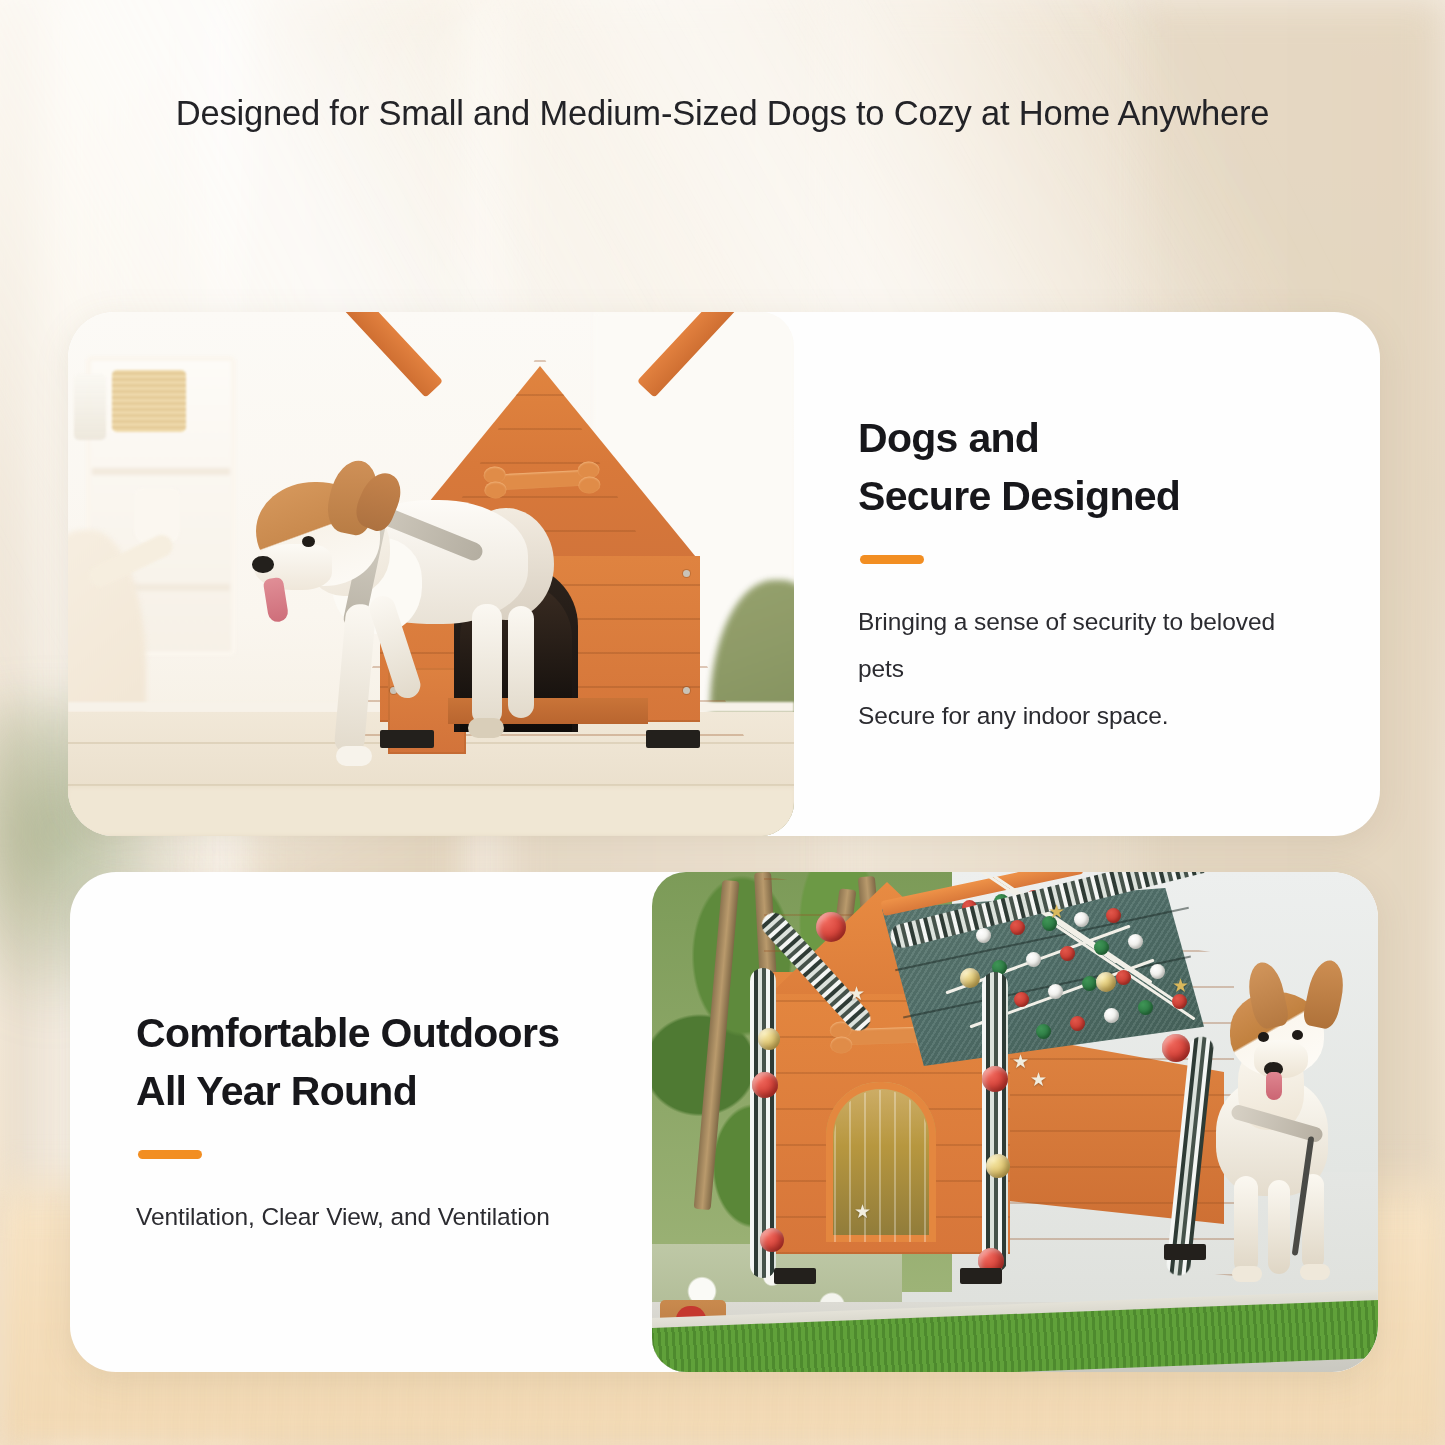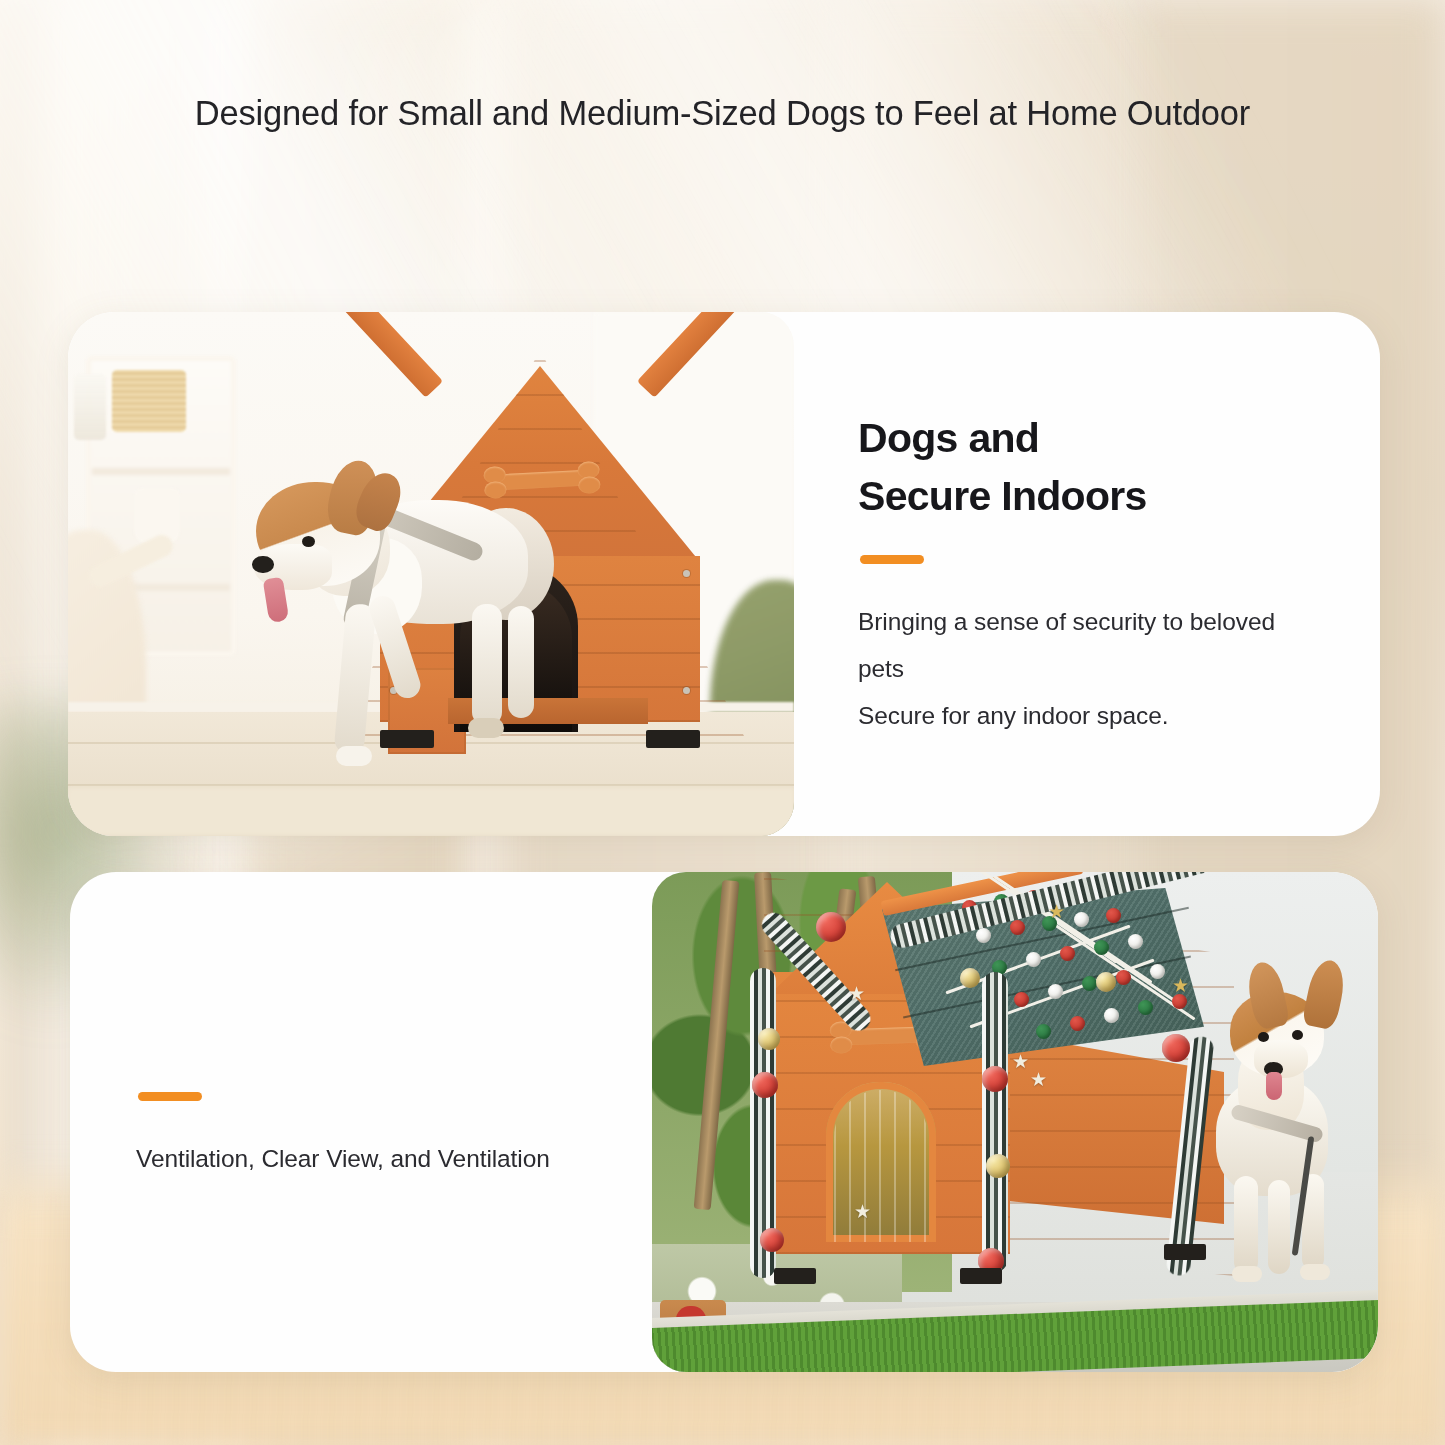--- a/index.html
+++ b/index.html
@@ -423,21 +423,21 @@
   <div class="bg-band band-g"></div>
   <div class="bg-band band-h"></div>
   <div class="bg-band band-i"></div>
   <div class="bg-sun"></div>
   <div class="bg-sun2"></div>
   <div class="bg-plant"></div>
   <div class="bg-floor"></div>
   <div class="bg-floor-grain"></div>
 
   <div class="header">
-    <div class="subtitle">Designed for Small and Medium-Sized Dogs to Feel at Home Outdoor</div>
+    <div class="subtitle">Designed for Small and Medium-Sized Dogs to Cozy at Home Anywhere</div>
   </div>
 
   <div class="card" id="card-indoor">
 
     <div class="card-photo" id="photo-indoor">
       <div class="ph1-bg"></div>
       <div class="ph1-wall-r"></div>
       <div class="ph1-shelf"></div>
       <div class="ph1-jar"></div>
       <div class="ph1-basket"></div>
@@ -500,33 +500,37 @@
           <div class="dog-nose"></div>
           <div class="dog-eye"></div>
           <div class="dog-tongue"></div>
         </div>
       </div>
     </div>
 
     <div class="card-text" id="text-indoor">
       <div class="card-heading">
         <div>Dogs and</div>
-        <div>Secure Indoors</div>
+        <div>Secure Designed</div>
       </div>
       <div class="divider"></div>
       <div class="card-body">
         <div>Bringing a sense of security to beloved pets</div>
         <div>Secure for any indoor space.</div>
       </div>
     </div>
   </div>
 
   <div class="card" id="card-outdoor">
 
     <div class="card-text" id="text-outdoor">
+      <div class="card-heading">
+        <div>Comfortable Outdoors</div>
+        <div>All Year Round</div>
+      </div>
       <div class="divider"></div>
       <div class="card-body">
         <div>Ventilation, Clear View, and Ventilation</div>
       </div>
     </div>
 
     <div class="card-photo" id="photo-outdoor">
       <div class="ph2-sky"></div>
       <div class="ph2-wall"></div>
       <div class="ph2-foliage"></div>

